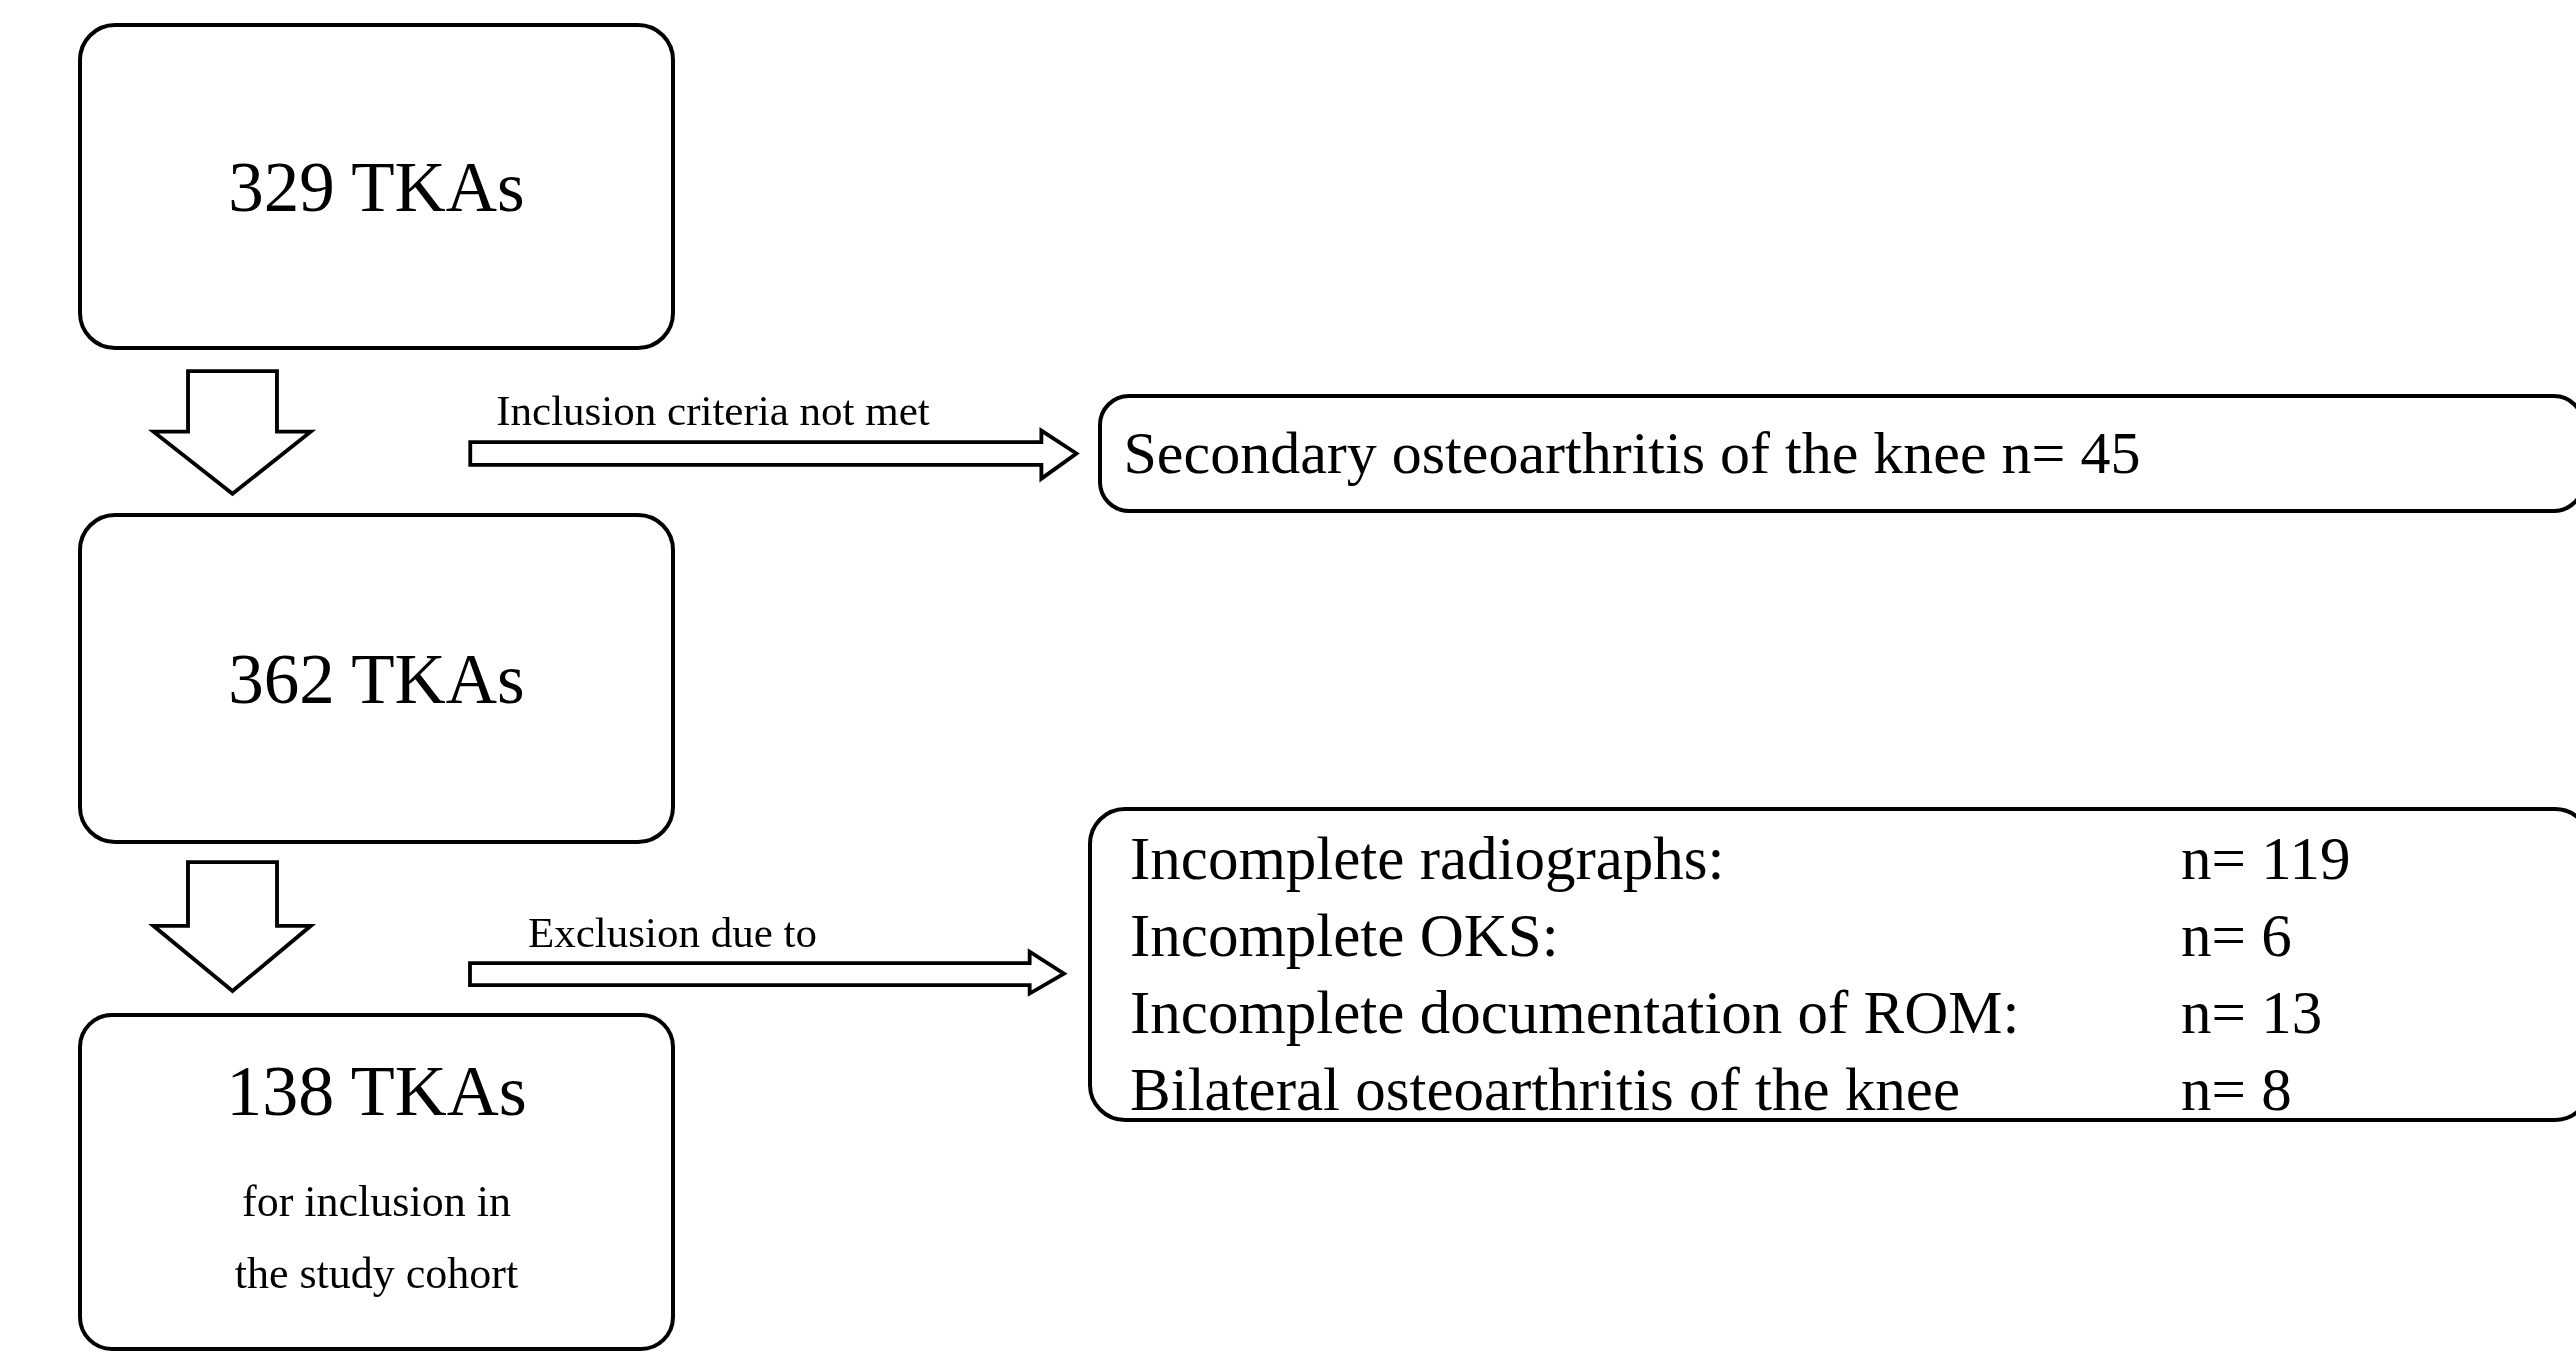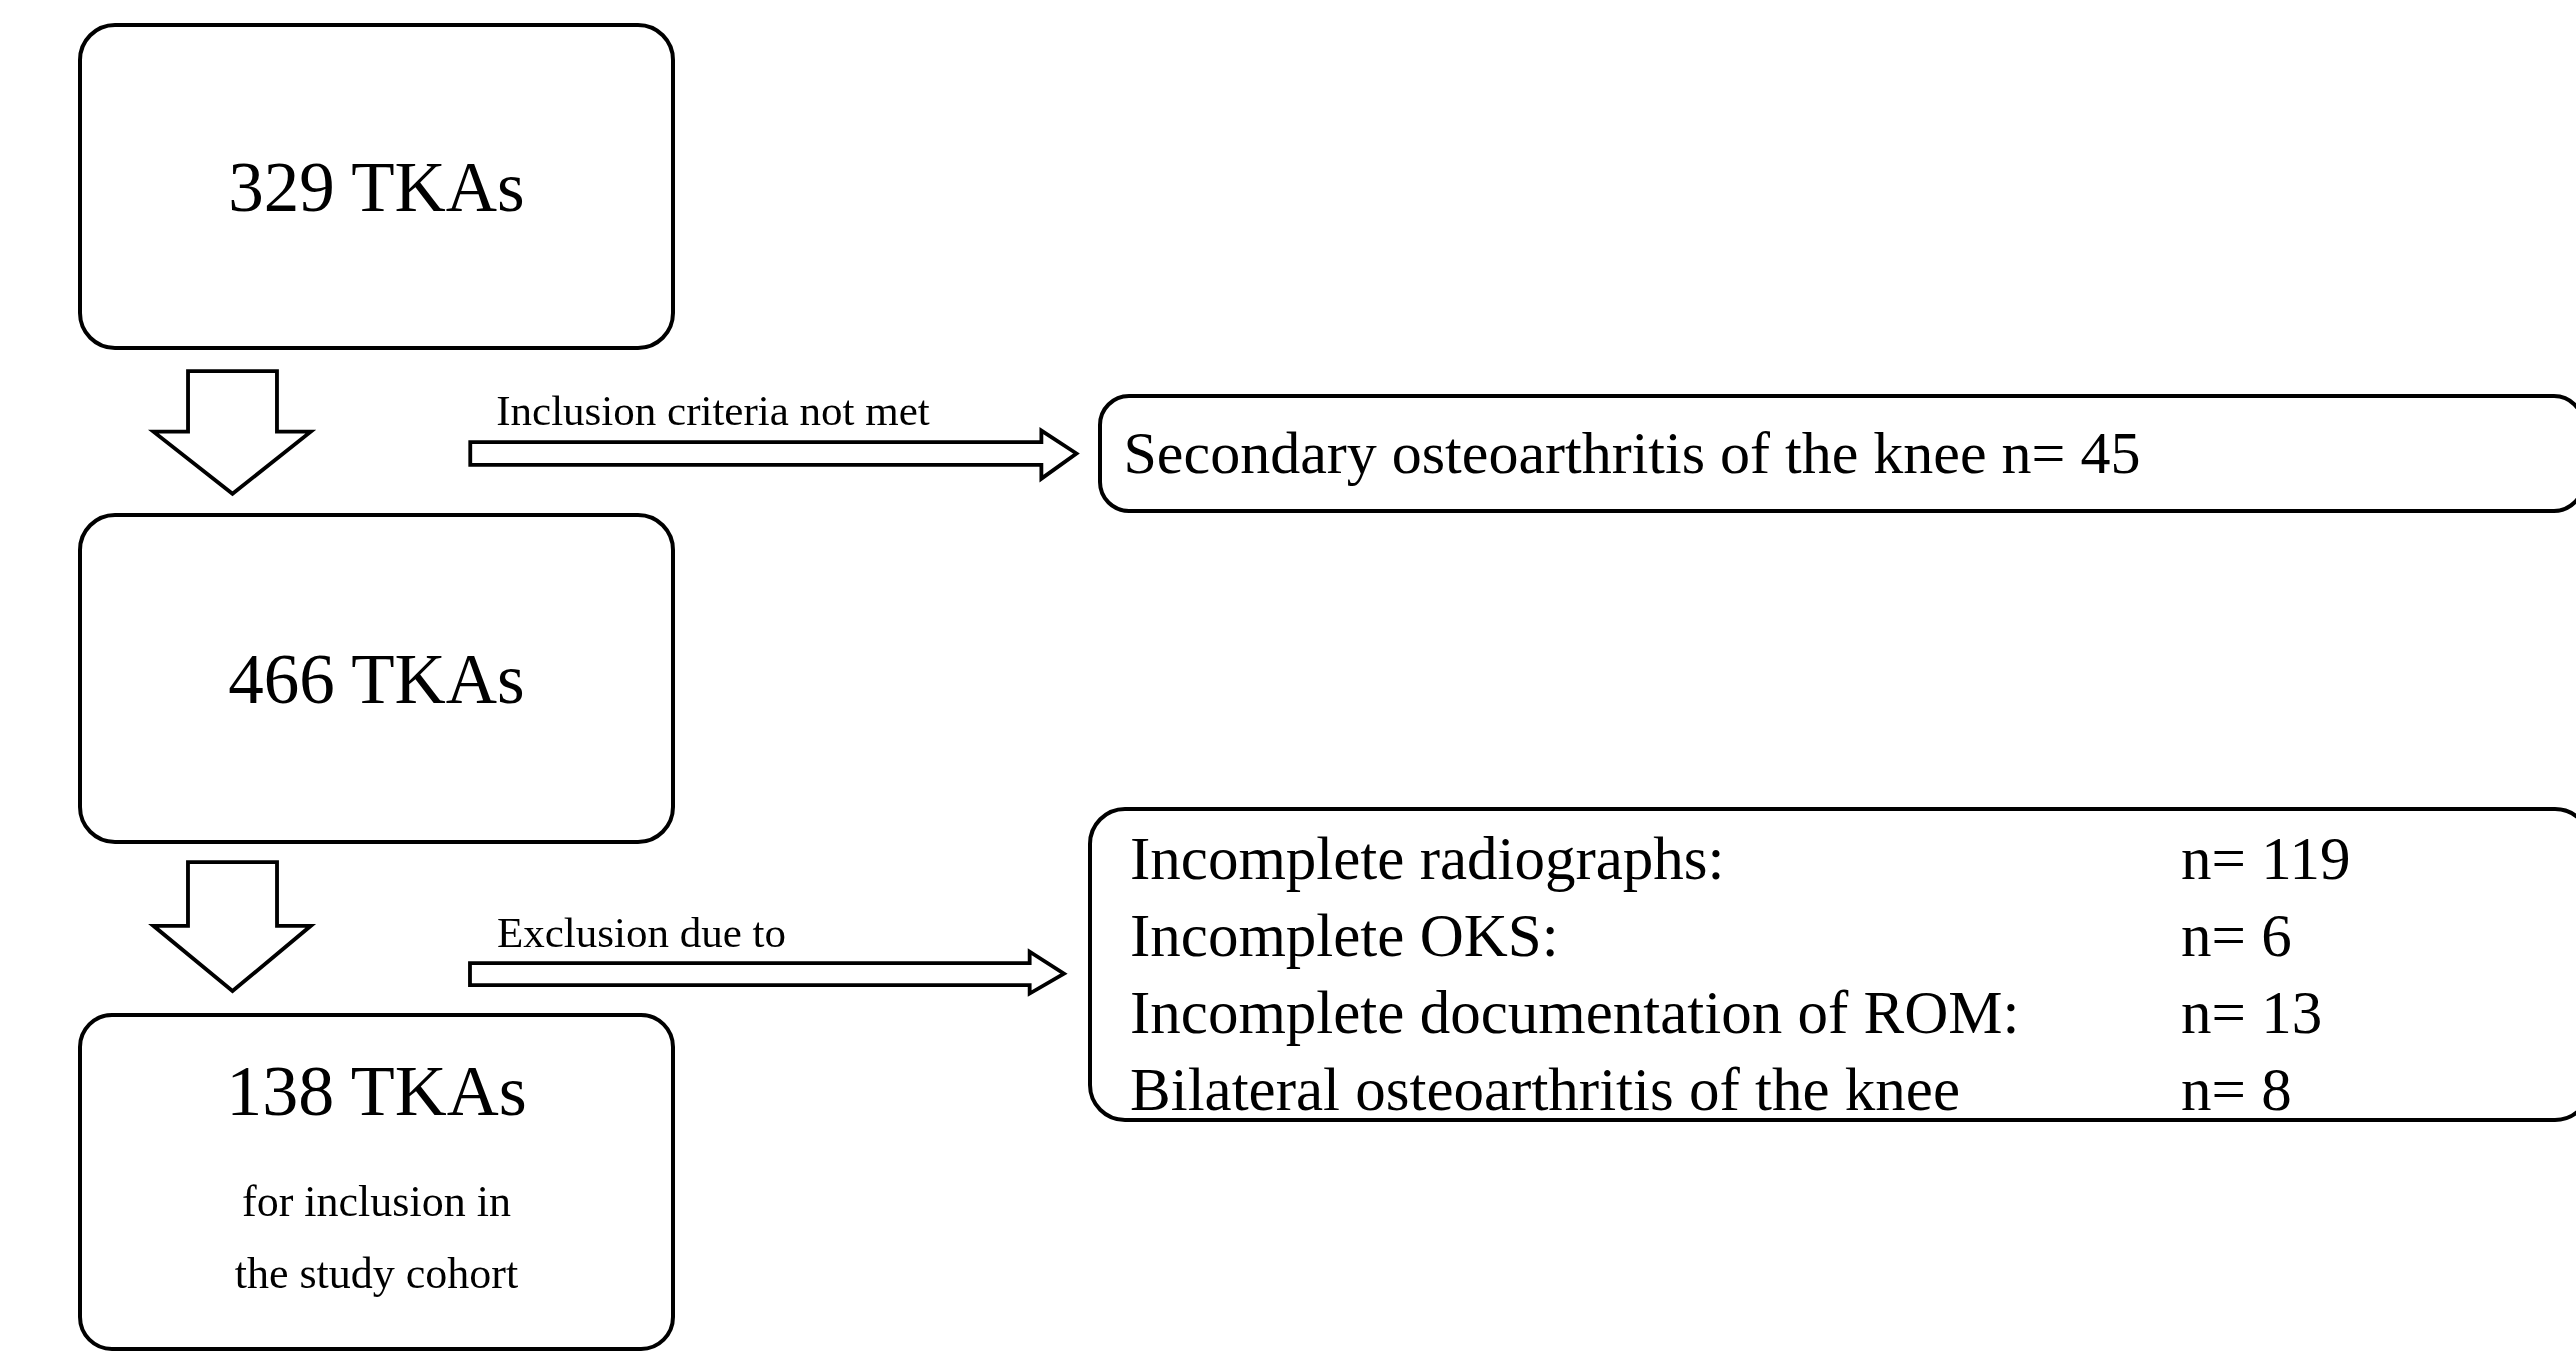--- a/index.html
+++ b/index.html
@@ -102,28 +102,28 @@
 
   <svg class="arrow" style="left:427px; top:423px;" width="623" height="61" viewBox="0 0 810 80">
     <polygon points="6,25 755,25 755,10 801,40 755,73 755,55 6,55"></polygon>
   </svg>
 
   <div class="node rounded-md side-box-single" style="left:1062px; top:394px; width:1487px; height:119px;border-radius:31px;">
     <span>Secondary osteoarthritis of the knee n= 45</span>
   </div>
 
   <div class="node rounded-lg cohort-box" style="left:42px; top:513px; width:597px; height:331px;">
-    <span class="num">466 TKAs</span>
+    <span class="num">362 TKAs</span>
   </div>
 
   <svg class="arrow" style="left:108px; top:856px;" width="177" height="142" viewBox="0 0 230 185">
     <polygon points="57,8 173,8 173,91 217,91 115,176 12,91 57,91"></polygon>
   </svg>
 
-  <div class="arrow-label" style="left:421px; top:909px; width:369px;">Exclusion due to</div>
+  <div class="arrow-label" style="left:452px; top:909px; width:369px;">Exclusion due to</div>
 
   <svg class="arrow" style="left:427px; top:944px;" width="611" height="61" viewBox="0 0 795 80">
     <polygon points="6,25 740,25 740,10 785,39 740,65 740,54 6,54"></polygon>
   </svg>
 
   <div class="node rounded-lg side-box-list" style="left:1052px; top:807px; width:1504px; height:315px;">
     <div class="reason-row">
       <span>Incomplete radiographs:</span>
       <span>n= 119</span>
     </div>

